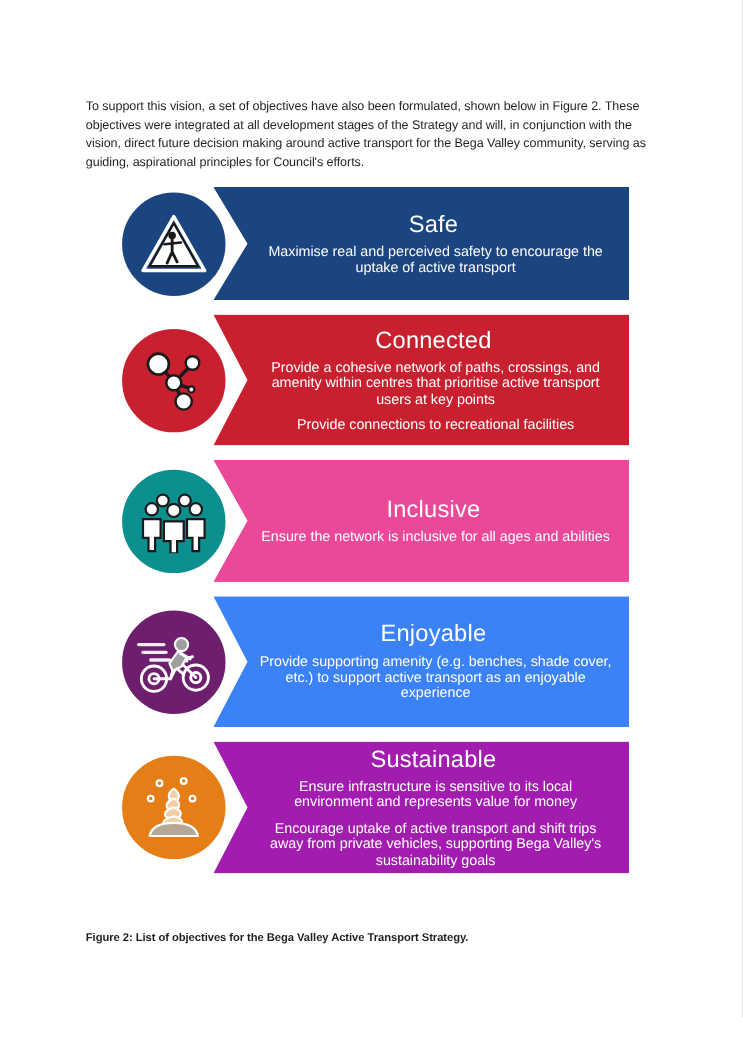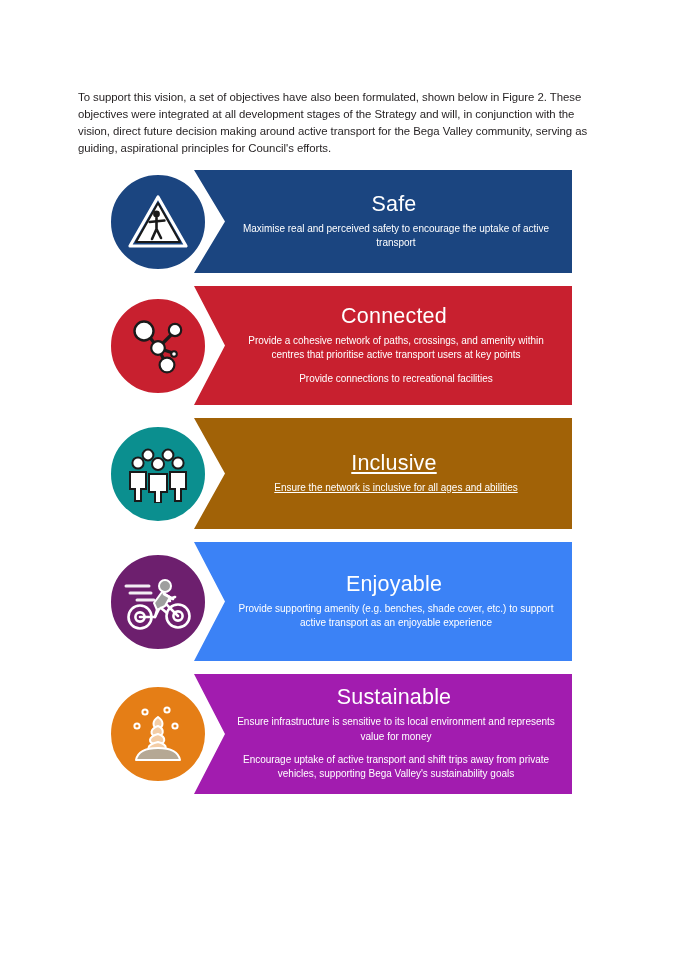--- a/index.html
+++ b/index.html
@@ -67,21 +67,21 @@
     font-weight: 300;
     line-height: 26px;
     letter-spacing: 0.2px;
     margin: 0 0 5px 0;
     padding-left: 22px;
   }
   .banner-lines {
     padding-left: 26px;
   }
   .banner-line {
-    font-size: 10px;
+    font-size: 13px;
     line-height: 14.4px;
     margin: 0;
     letter-spacing: -0.02px;
   }
   .banner-line + .banner-line {
     margin-top: 9px;
   }
 
   
   .badge {
@@ -182,21 +182,21 @@
             <circle cx="48" cy="15" r="6.2" fill="#ffffff" stroke="#1a1a1a" stroke-width="2.2"></circle>
             <circle cx="31" cy="33" r="6.8" fill="#ffffff" stroke="#1a1a1a" stroke-width="2.2"></circle>
             <circle cx="47" cy="39" r="2.8" fill="#ffffff" stroke="#1a1a1a" stroke-width="2"></circle>
             <circle cx="40" cy="50" r="7.4" fill="#ffffff" stroke="#1a1a1a" stroke-width="2.2"></circle>
           </svg>
         </span>
       </div>
     </div>
 
     <div class="objective h-inclusive">
-      <div class="banner" style="height: 111px; background: #a16207; text-decoration: underline;">
+      <div class="banner" style="height: 111px; background: #ec4899;">
         <div class="banner-title">Inclusive</div>
         <div class="banner-lines">
           <p class="banner-line">Ensure the network is inclusive for all ages and abilities</p>
         </div>
       </div>
       <div class="badge" style="background: rgb(11, 143, 143);">
         <span>
           <svg width="64" height="58" viewBox="0 0 64 58">
             <g fill="#ffffff" stroke="#1a1a1a" stroke-width="2">
 
@@ -288,15 +288,16 @@
             </g>
 
             <path d="M10 58 C12 48 22 46 32 46 C42 46 52 48 54 58 Z" fill="#b5a894" stroke="#ffffff" stroke-width="2" stroke-linejoin="round"></path>
           </svg>
         </span>
       </div>
     </div>
 
   </div>
 
+  <div class="caption">Figure 2: List of objectives for the Bega Valley Active Transport Strategy.</div>
 
 
 </div>
 
 </body></html>

